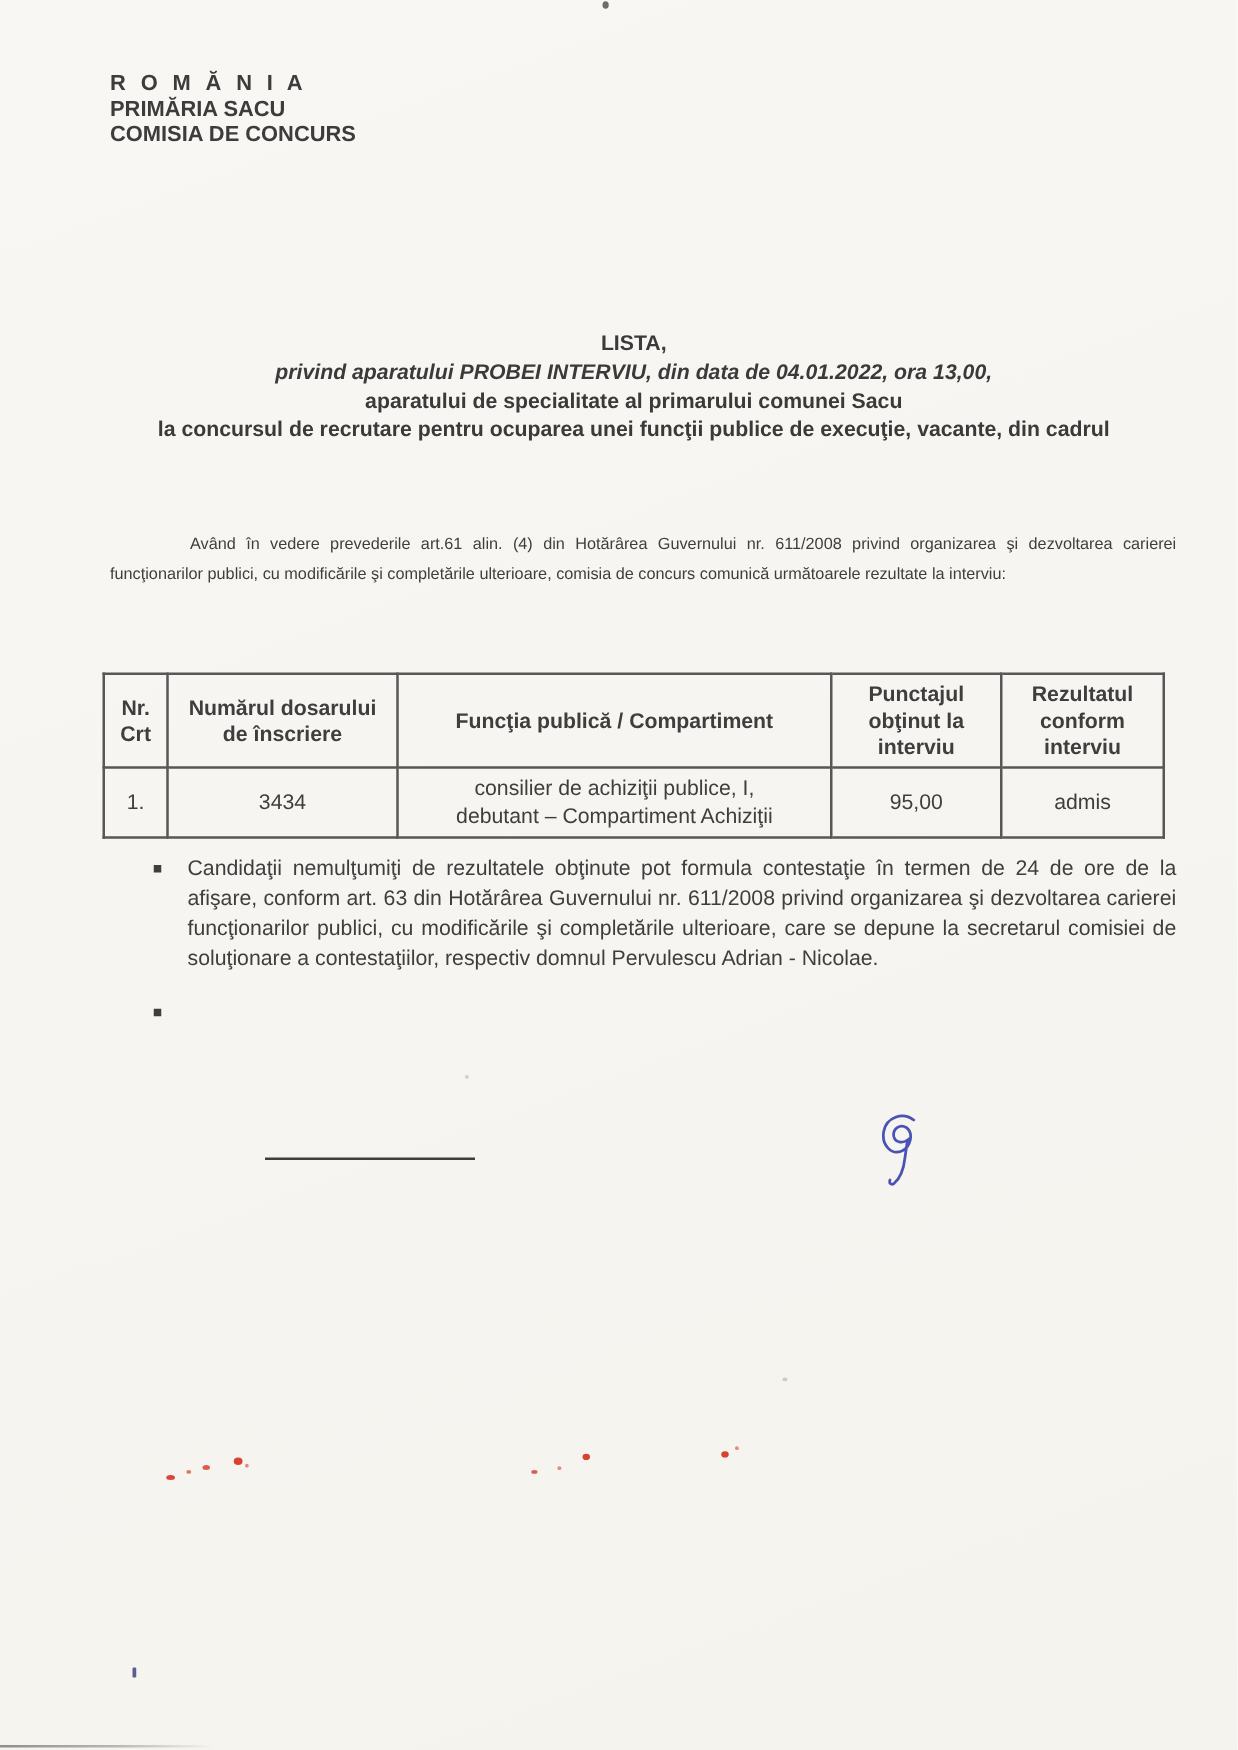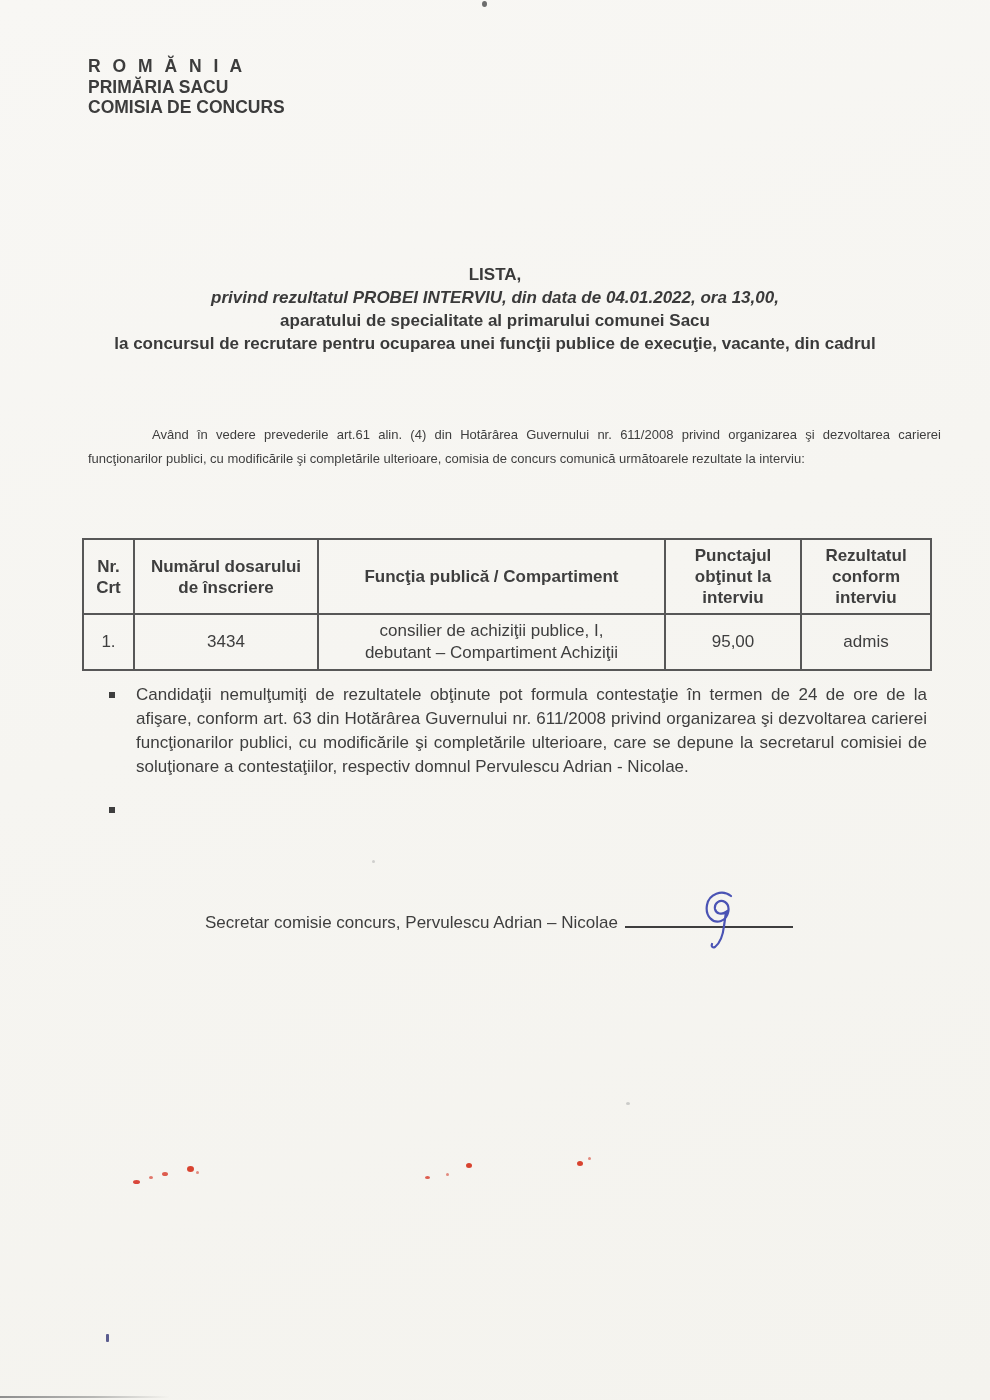--- a/index.html
+++ b/index.html
@@ -15,21 +15,21 @@
 
   
   .header-block {
     position: absolute; left: 88px; top: 56px;
     font-weight: bold; font-size: 17.5px; line-height: 20.5px; color: #3c3c3c;
   }
   .header-line1 { letter-spacing: 3.5px; }
 
   
   .title-block {
-    position: absolute; left: 64px; top: 263px; width: 862px;
+    position: absolute; left: 76px; top: 263px; width: 862px;
     text-align: center; font-weight: bold; font-size: 17px; line-height: 23px; color: #3a3a3a;
   }
   .title-line2 { font-style: italic; }
   .underlined { text-underline-offset: 3px; }
 
   
   .intro {
     position: absolute; left: 88px; top: 423px; width: 853px;
     font-size: 13px; line-height: 23.5px; text-align: justify; text-indent: 64px;
   }
@@ -43,21 +43,21 @@
   .results-table th, .results-table td {
     border: 2px solid #575757;
     text-align: center; vertical-align: middle;
     white-space: pre-line;
     padding: 5px 6px;
   }
   .results-table th { font-weight: bold; line-height: 21px; height: 54px; }
   .results-table td { font-weight: normal; line-height: 22px; height: 36px; }
 
   
-  .bullets { position: absolute; left: 108px; top: 683px; width: 819px; }
+  .bullets { position: absolute; left: 122px; top: 683px; width: 819px; }
   .bullet-item {
     position: relative; padding-left: 28px; margin-bottom: 11px;
     font-size: 17px; line-height: 24px; text-align: justify;
   }
   .bullet-item.short { text-align: left; margin-top: 19px; }
   .bullet-square {
     position: absolute; left: 1px; top: 9px; width: 6px; height: 6px;
     background: #3e3e3e;
   }
 
@@ -85,21 +85,21 @@
 <div class="page">
 
   <div class="header-block">
     <div class="header-line1">R O M Ă N I A</div>
     <div>PRIMĂRIA SACU</div>
     <div>COMISIA DE CONCURS</div>
   </div>
 
   <div class="title-block">
     <div>LISTA,</div>
-    <div class="title-line2"><span>privind rezultatul </span><span class="underlined">PROBEI INTERVIU, din data de 04.01.2022, ora 13,00,</span></div>
+    <div class="title-line2"><span>privind aparatului </span><span class="underlined">PROBEI INTERVIU, din data de 04.01.2022, ora 13,00,</span></div>
     <div>aparatului de specialitate al primarului comunei Sacu</div>
     <div>la concursul de recrutare pentru ocuparea unei funcţii publice de execuţie, vacante, din cadrul</div>
   </div>
 
   <div class="intro">Având în vedere prevederile art.61 alin. (4) din Hotărârea Guvernului nr. 611/2008 privind organizarea şi dezvoltarea carierei funcţionarilor publici, cu modificările şi completările ulterioare, comisia de concurs comunică următoarele rezultate la interviu:</div>
 
   <table class="results-table">
     <colgroup>
       <col style="width:51px">
       <col style="width:184px">
@@ -138,21 +138,21 @@
     <div class="bullet-item">
       <span class="bullet-square"></span>
       <span>Candidaţii nemulţumiţi de rezultatele obţinute pot formula contestaţie în termen de 24 de ore de la afişare, conform art. 63 din Hotărârea Guvernului nr. 611/2008 privind organizarea şi dezvoltarea carierei funcţionarilor publici, cu modificările şi completările ulterioare, care se depune la secretarul comisiei de soluţionare a contestaţiilor, respectiv domnul Pervulescu Adrian - Nicolae.</span>
     </div>
     <div class="bullet-item short">
       <span class="bullet-square"></span>
     </div>
   </div>
 
   <div class="signature-row">
-    <span>Secretar comisie concurs, Pervulescu Adrian – Nicolae</span><span class="sig-line"></span>
+    <span class="sig-line"></span>
   </div>
   <svg class="signature-svg" width="48" height="62" viewBox="0 0 48 62">
     <path d="M 33 6 C 24 -1 11 4 9 15 C 7 26 15 34 23 31 C 31 28 33 16 27 12 C 22 9 16 13 17 19 C 18 24 24 25 28 22 L 26 36 C 25 45 22 53 17 57 C 15 58 13 57 14 54" fill="none" stroke="#4a53b4" stroke-width="2.2" stroke-linecap="round"></path>
   </svg>
 
   <div class="speck" style="left:482px; top:1px;  width:5px; height:6px; background:#6d6d6d;"></div>
   <div class="speck" style="left:372px; top:860px; width:3px; height:3px; background:#cfcfcd;"></div>
   <div class="speck" style="left:626px; top:1102px; width:4px; height:3px; background:#cbcbc9;"></div>
   <div class="speck" style="left:133px; top:1180px; width:7px; height:4px; background:#d9473b;"></div>
   <div class="speck" style="left:149px; top:1176px; width:4px; height:3px; background:#e0766a;"></div>

